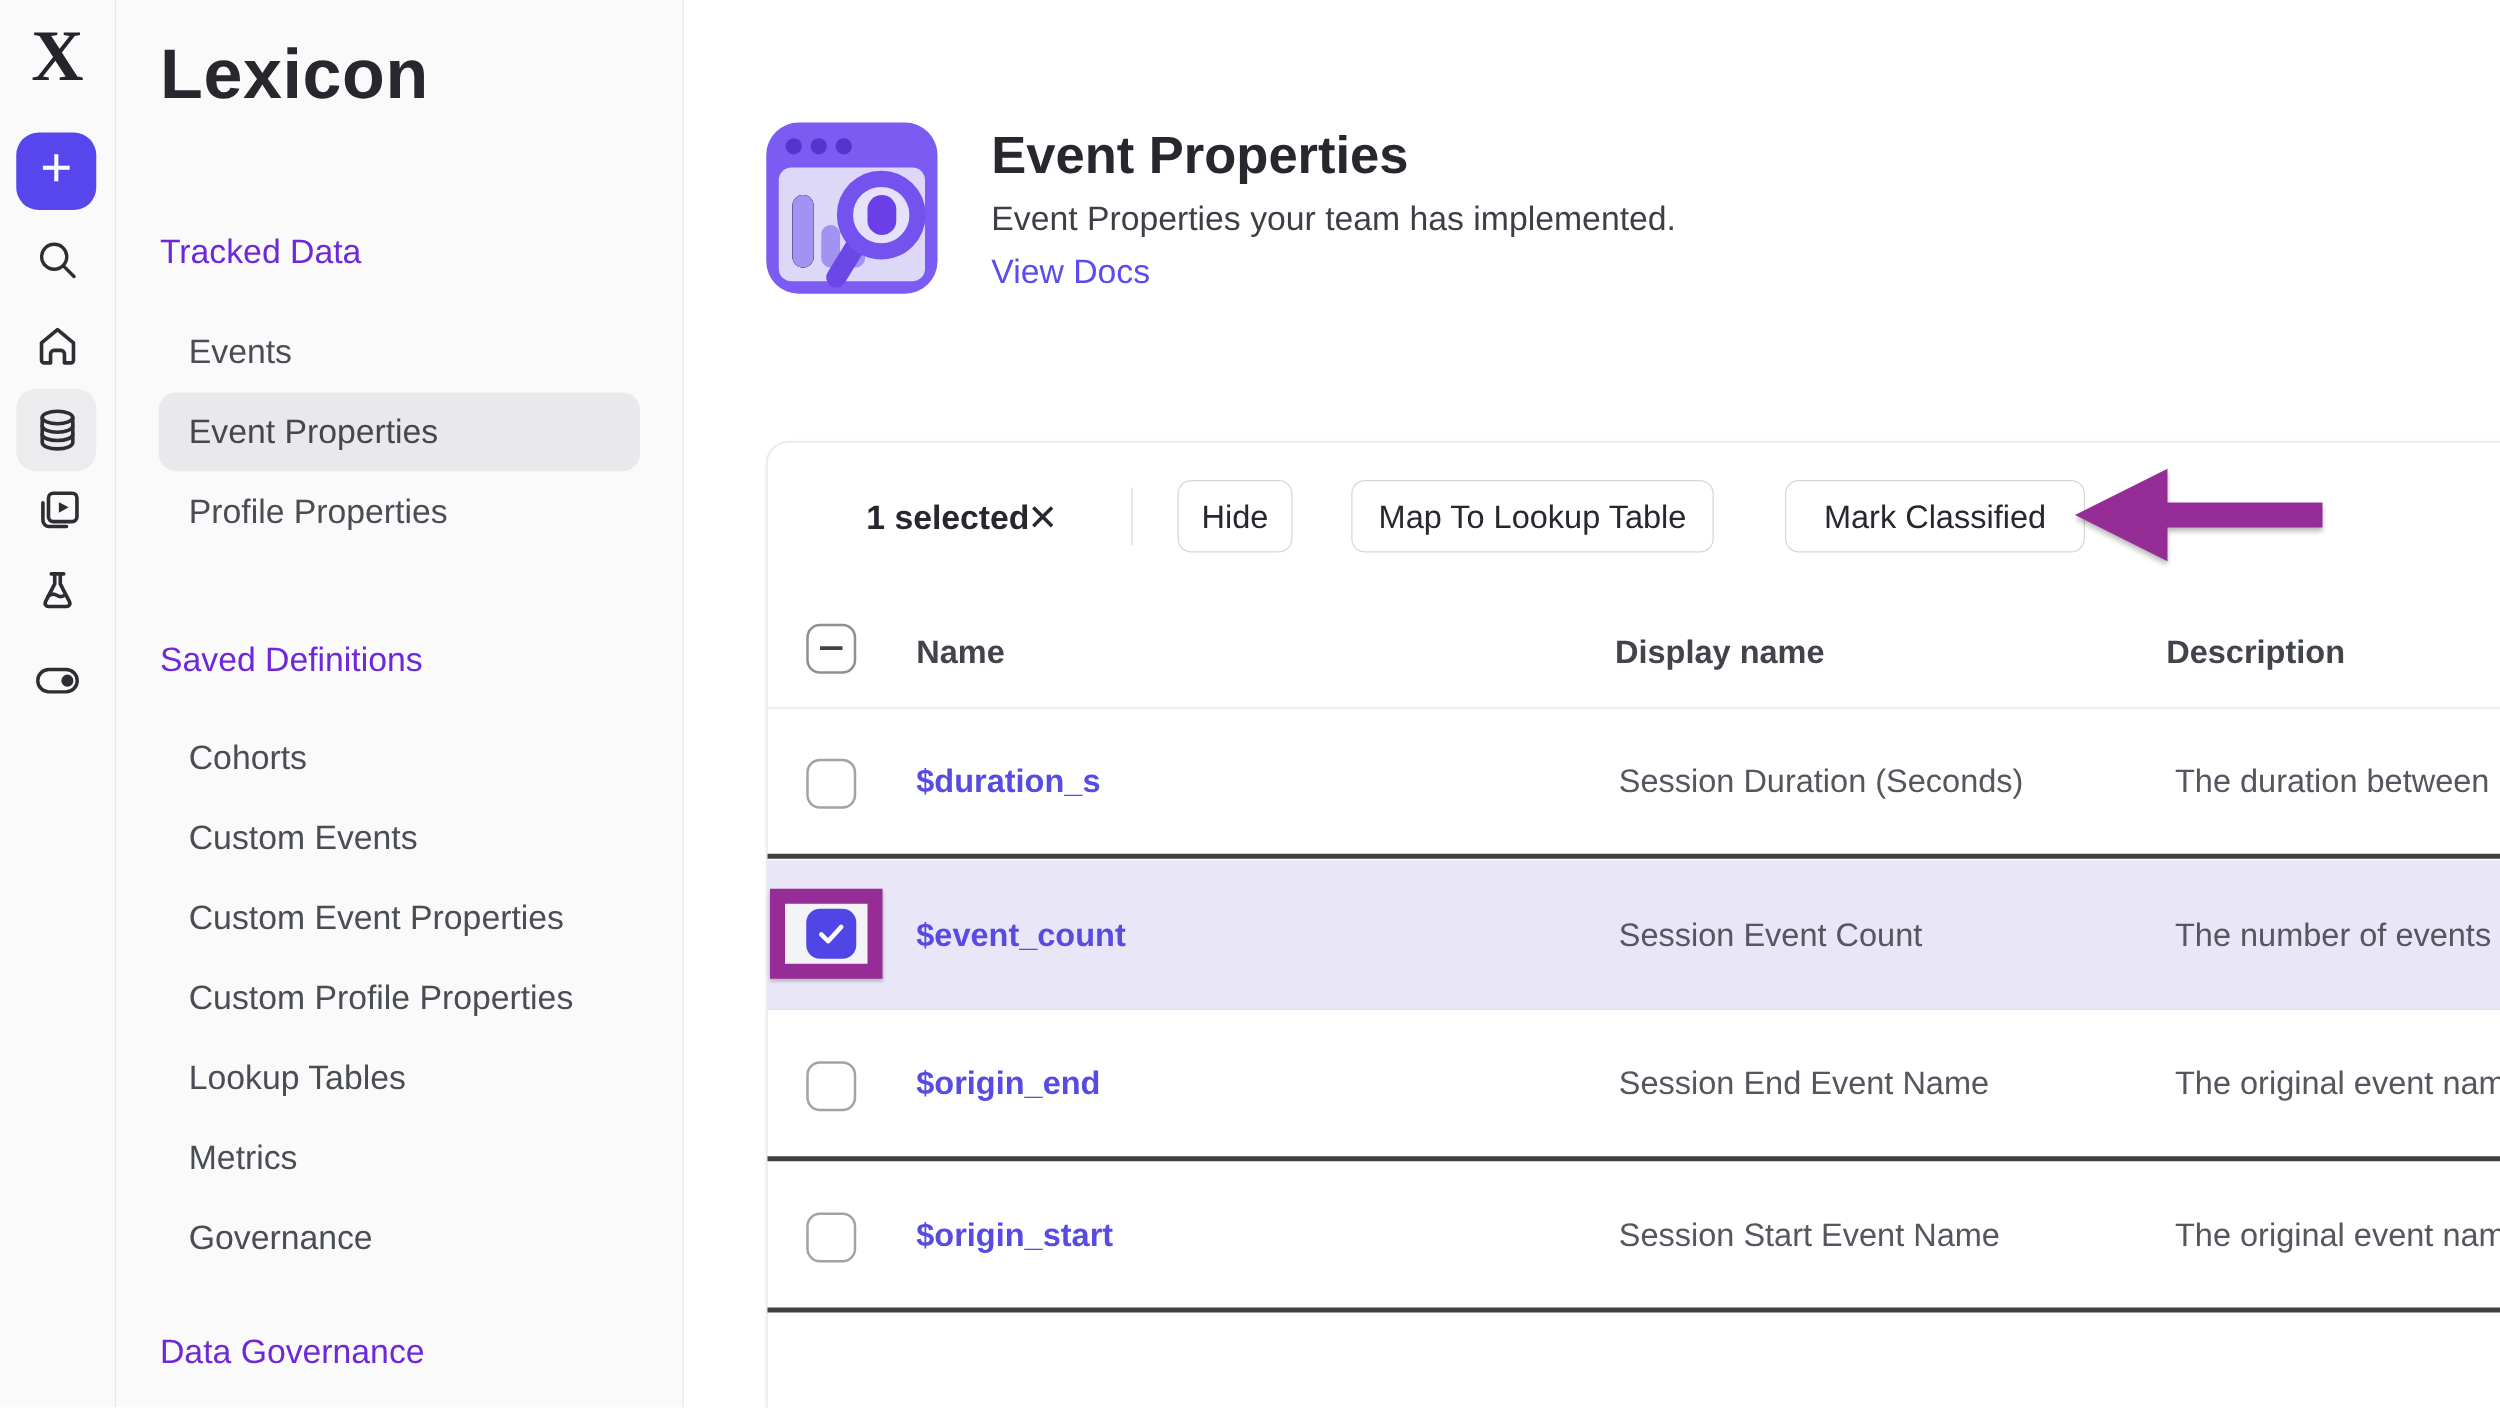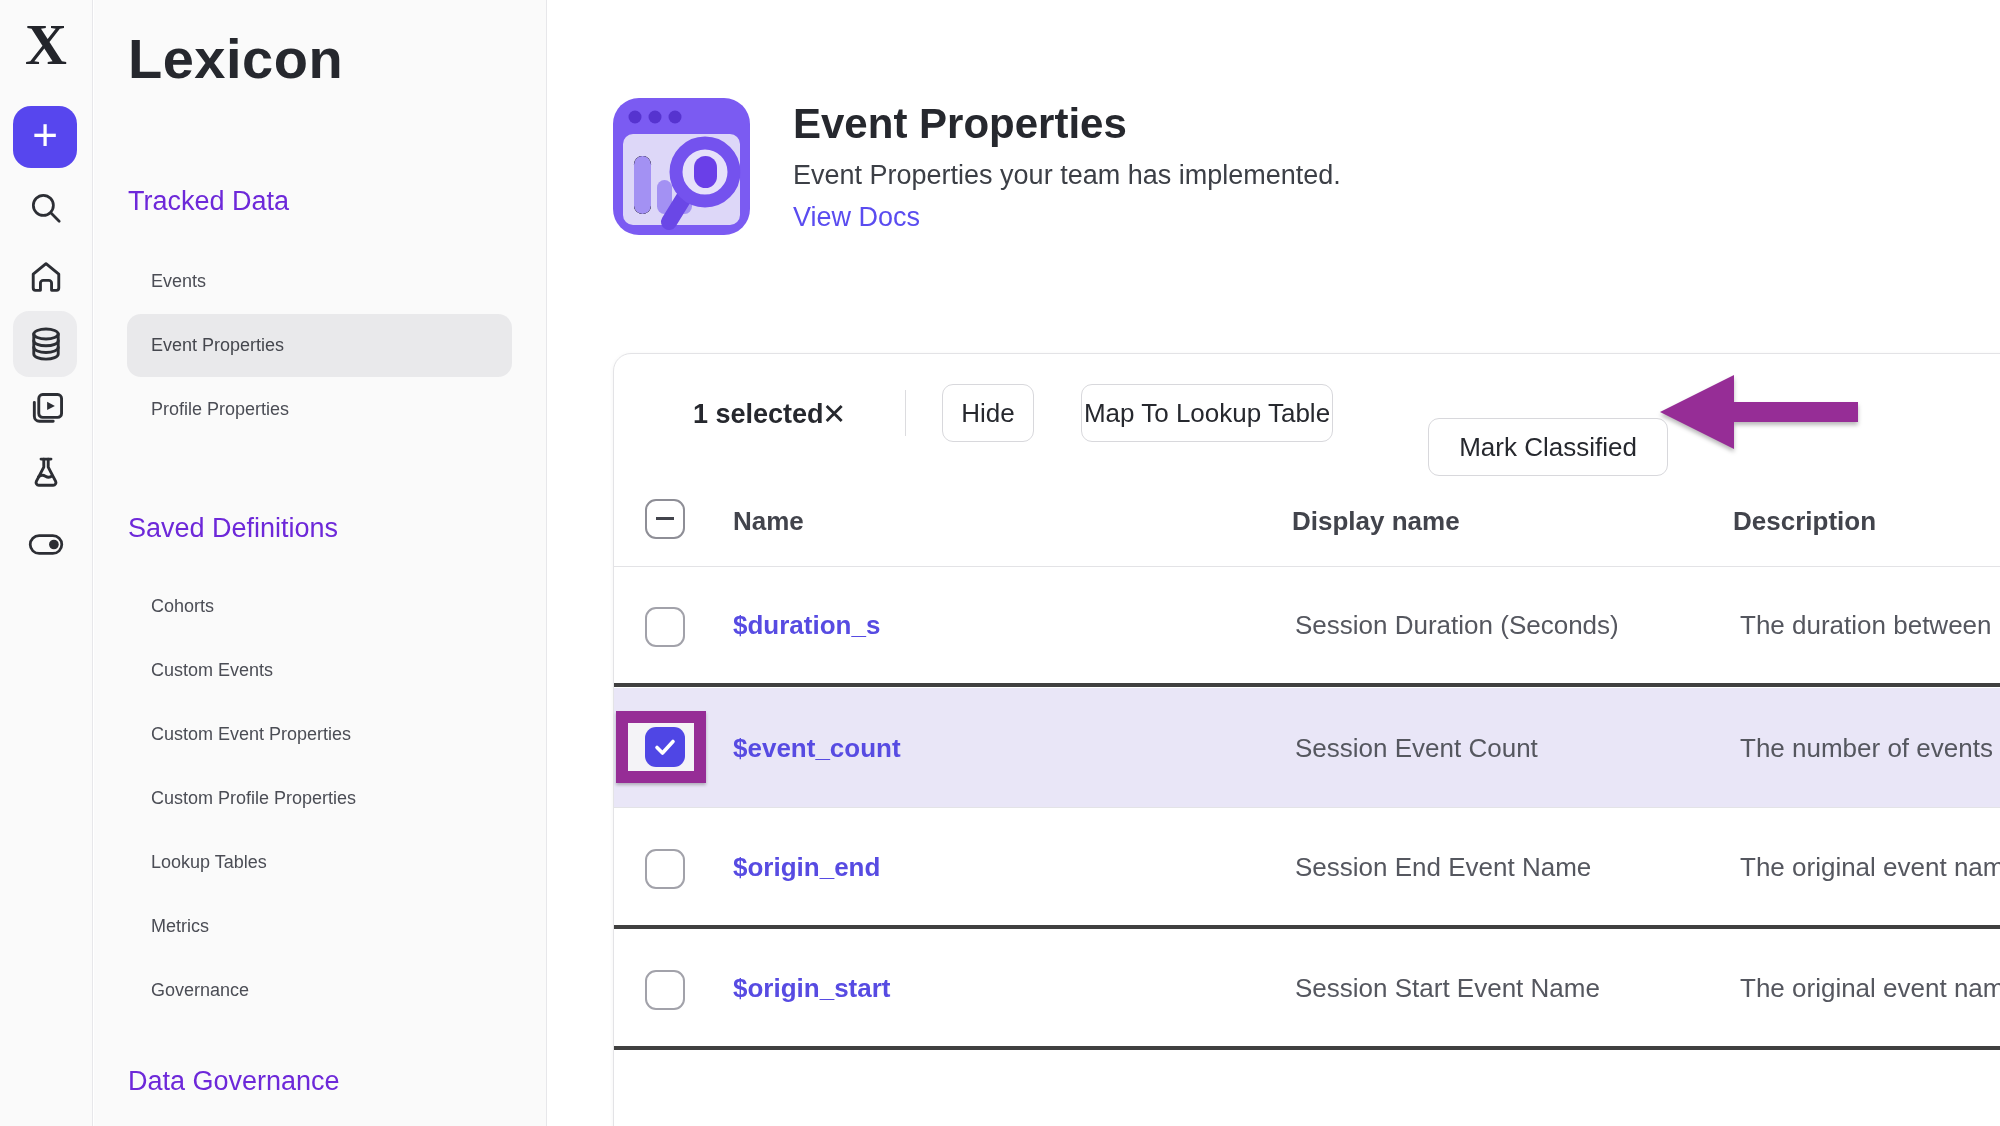--- a/index.html
+++ b/index.html
@@ -21,42 +21,42 @@
   .add-btn span{font-size:44px;font-weight:300;line-height:0;margin-top:-4px;}
   .rail-selected{position:absolute;left:13px;top:311px;width:64px;height:66px;
                  border-radius:16px;background:#ececee;}
   .icon-stroke{stroke:#2c2e34;stroke-width:2.6;fill:none;stroke-linecap:round;stroke-linejoin:round;}
 
   
   .sidebar{position:absolute;left:94px;top:0;width:453px;height:1126px;background:#fafafa;
            border-right:1px solid #e7e7ea;}
   .sb-title{position:absolute;left:34px;top:26px;font-size:56px;font-weight:700;color:#26282e;letter-spacing:.5px;}
   .sb-header{position:absolute;left:34px;font-size:27px;font-weight:400;color:#6d28d9;}
-  .sb-item{position:absolute;left:57px;font-size:18px;color:#4b4d55;height:34px;display:flex;align-items:center;cursor:pointer;}
+  .sb-item{position:absolute;left:57px;font-size:27px;color:#4b4d55;height:34px;display:flex;align-items:center;cursor:pointer;}
   .sb-pill{position:absolute;left:33px;top:314px;width:385px;height:63px;border-radius:14px;background:#e9e9eb;}
 
   
   .page-icon{position:absolute;left:611px;top:96px;width:141px;height:141px;}
   .page-title{position:absolute;left:793px;top:100px;font-size:42px;font-weight:700;color:#26282e;}
   .page-sub{position:absolute;left:793px;top:160px;font-size:27px;color:#3c3f46;}
   .docs-link{position:absolute;left:793px;top:202px;font-size:27px;font-weight:500;color:#5a4cf0;cursor:pointer;}
 
   
   .card{position:absolute;left:613px;top:353px;width:1500px;height:900px;background:#fff;
         border:1px solid #e3e3e6;border-radius:18px;box-shadow:0 1px 4px rgba(0,0,0,.05);}
 
   .sel-count{position:absolute;left:693px;top:399px;font-size:27px;font-weight:600;color:#26282e;}
   .sel-close{position:absolute;left:822px;top:397px;font-size:29px;color:#26282e;cursor:pointer;}
   .tb-divider{position:absolute;left:905px;top:390px;width:1px;height:46px;background:#dcdcdf;}
   .btn{position:absolute;top:384px;height:58px;background:#fff;border:1px solid #d8d8dc;
        border-radius:11px;font-size:26px;font-weight:500;color:#26282e;display:flex;
        align-items:center;justify-content:center;cursor:pointer;font-family:"Liberation Sans",sans-serif;}
   .btn-hide{left:942px;width:92px;}
-  .btn-map{left:1081px;width:252px;}
-  .btn-mark{left:1428px;width:240px;margin-top:34px;}
+  .btn-map{left:1081px;width:290px;}
+  .btn-mark{left:1428px;width:240px;}
 
   
   .thead-cb{position:absolute;left:645px;top:499px;}
   .th{position:absolute;top:506px;font-size:26px;font-weight:700;color:#42444c;}
   .th-name{left:733px;} .th-display{left:1292px;} .th-desc{left:1733px;}
   .thead-border{position:absolute;left:614px;top:566px;width:1386px;height:1px;background:#e3e3e6;}
 
   
   .trow{position:absolute;left:614px;width:1386px;height:120px;border-bottom:4px solid #404040;cursor:pointer;}
   .trow.hl{background:#e9e6f7;border-bottom:1px solid #e3e3e6;}

